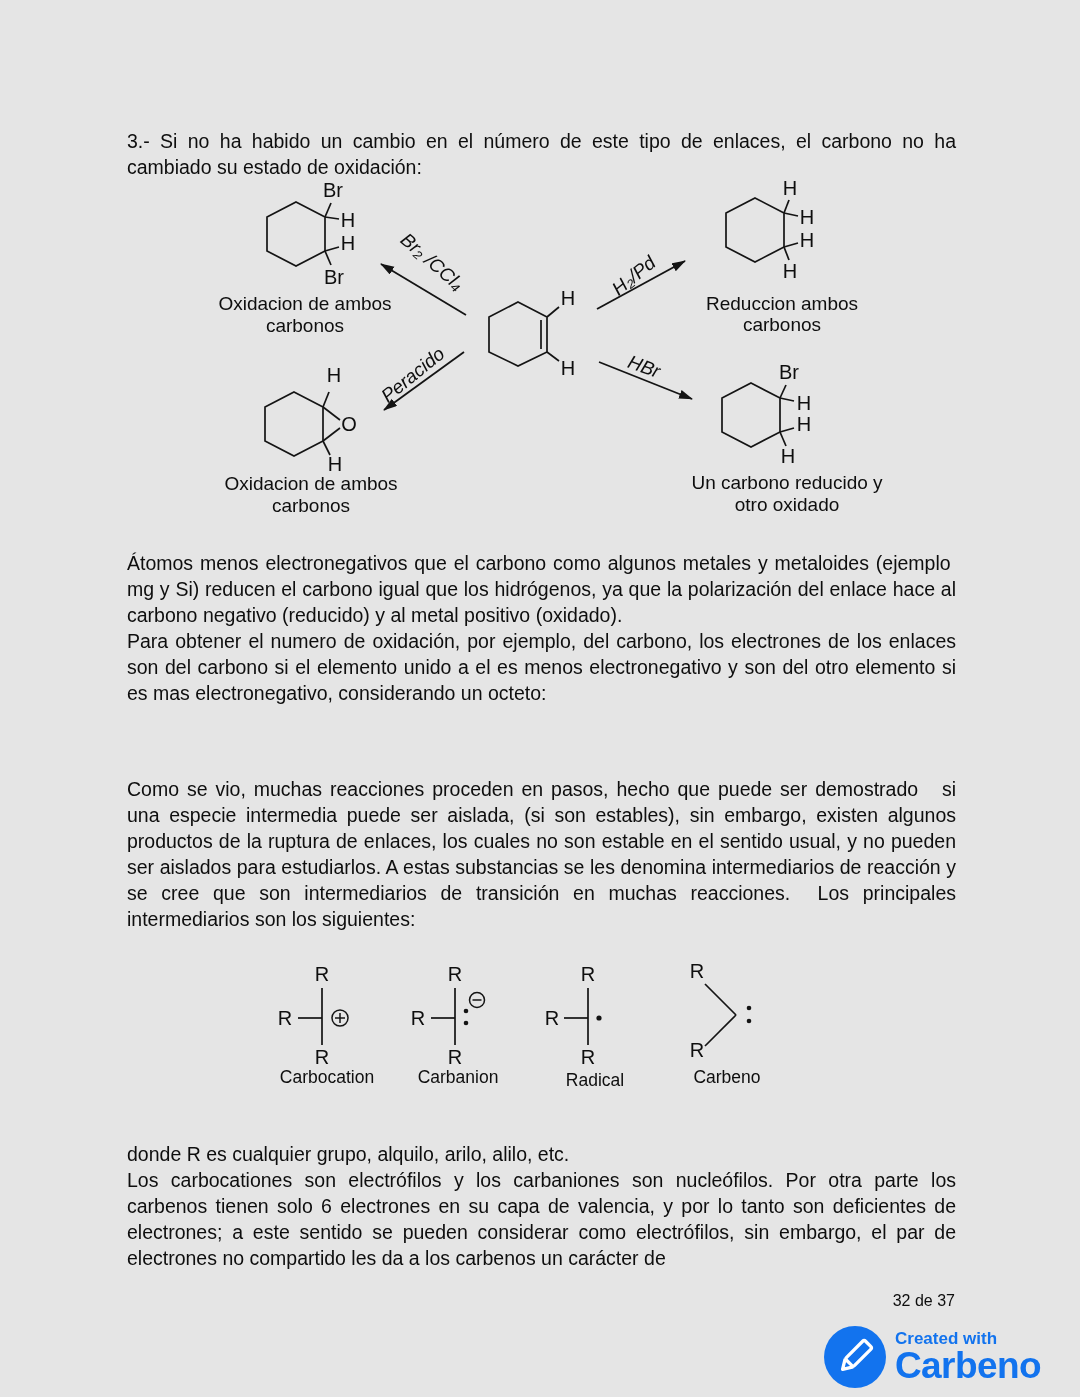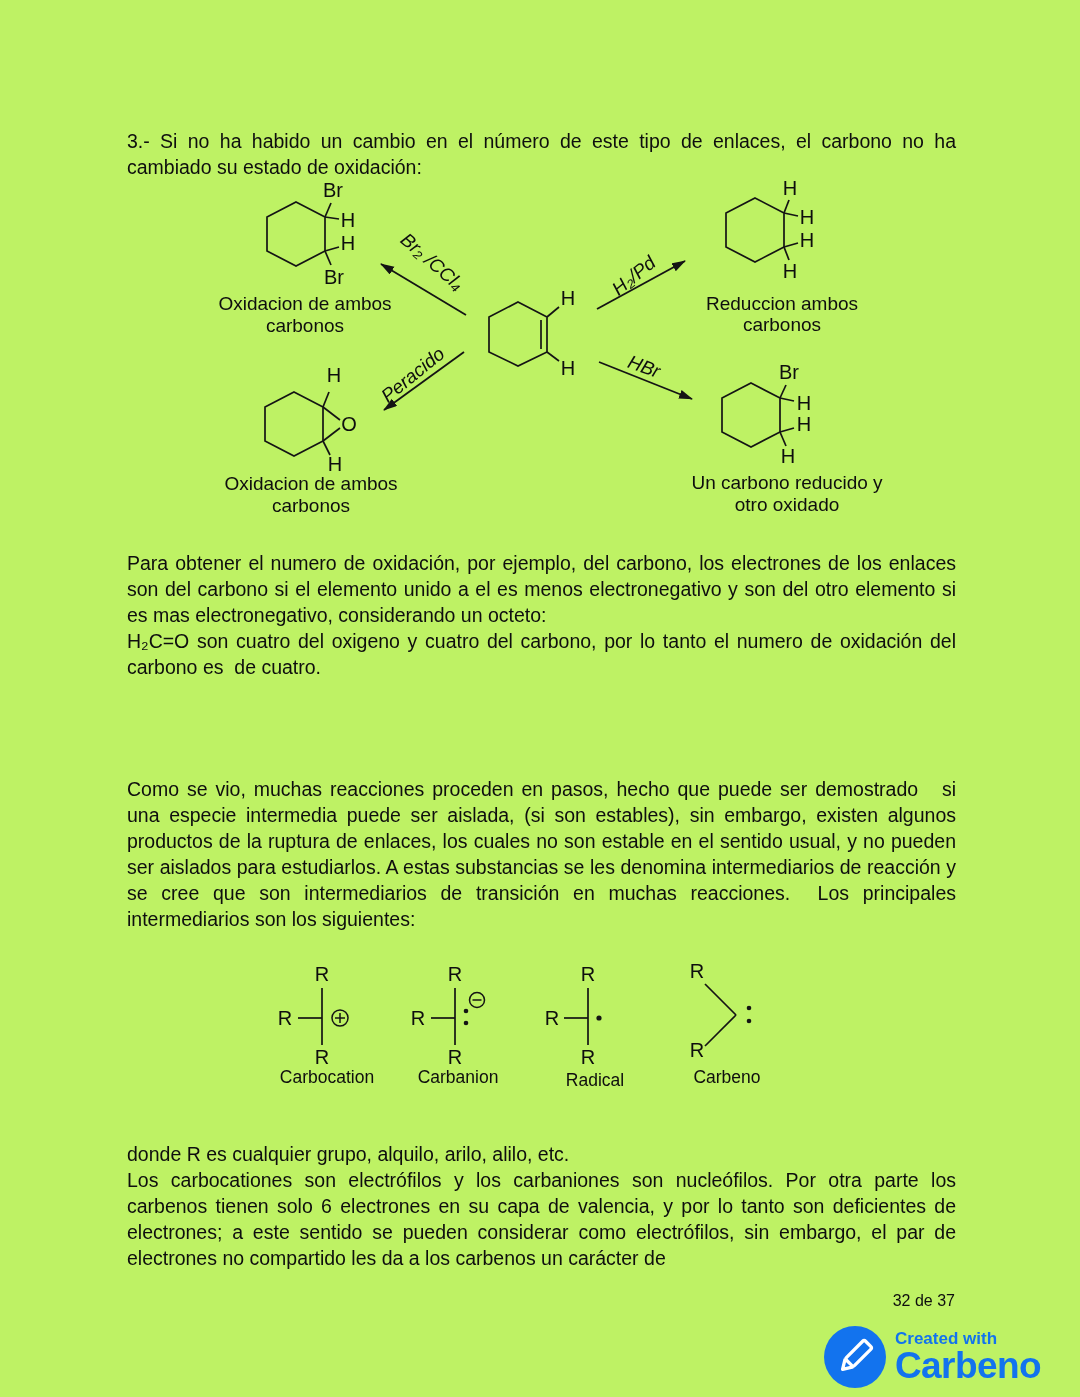--- a/index.html
+++ b/index.html
@@ -1,18 +1,18 @@
 <!DOCTYPE html>
 <html><head>
 <meta charset="utf-8">
 <style>
   * { margin:0; padding:0; box-sizing:border-box; }
   html,body { background:#ffffff; }
   .page {
-    position:relative; width:1080px; height:1397px; background:#bef264;
+    position:relative; width:1080px; height:1397px; background:#e5e5e5;
     font-family:"Liberation Sans","DejaVu Sans",sans-serif; color:#0e0e0e; overflow:hidden;
   }
   .para { position:absolute; width:829px; left:127px; font-size:19.5px; line-height:25.9px; text-align:justify; }
   .para p { margin:0; text-align:justify; }
   .chem-layer { position:absolute; left:0; top:0; width:1080px; height:1397px; pointer-events:none; }
   .chem-layer text { font-family:"Liberation Sans","DejaVu Sans",sans-serif; fill:#0e0e0e; }
   .atom    { font-size:20px; }
   .caption { font-size:19px; }
   .reagent { font-size:19px; font-style:italic; }
   .ilabel  { font-family:"Liberation Serif","DejaVu Serif",serif; font-size:17.5px; }
@@ -27,22 +27,22 @@
   .logo-text .name    { color:#1273ee; font-weight:700; font-size:37px; line-height:37px; letter-spacing:-0.6px; }
 </style>
 </head>
 <body>
 
 <div class="page">
 
   <div class="para" style="top:129px;">3.- Si no ha habido un cambio en el número de este tipo de enlaces, el carbono no ha cambiado su estado de oxidación:</div>
 
   <div class="para" style="top:551px;">
+    <p>Átomos menos electronegativos que el carbono como algunos metales y metaloides (ejemplo&nbsp; mg y Si) reducen el carbono igual que los hidrógenos, ya que la polarización del enlace hace al carbono negativo (reducido) y al metal positivo (oxidado).</p>
     <p>Para obtener el numero de oxidación, por ejemplo, del carbono, los electrones de los enlaces son del carbono si el elemento unido a el es menos electronegativo y son del otro elemento si es mas electronegativo, considerando un octeto:</p>
-    <p>H₂C=O son cuatro del oxigeno y cuatro del carbono, por lo tanto el numero de oxidación del carbono es &nbsp;de cuatro.</p>
   </div>
 
   <div class="para" style="top:777px;">Como se vio, muchas reacciones proceden en pasos, hecho que puede ser demostrado &nbsp; si una especie intermedia puede ser aislada, (si son estables), sin embargo, existen algunos productos de la ruptura de enlaces, los cuales no son estable en el sentido usual, y no pueden ser aislados para estudiarlos. A estas substancias se les denomina intermediarios de reacción y se cree que son intermediarios de transición en muchas reacciones. &nbsp;Los principales intermediarios son los siguientes:</div>
 
   <div class="para" style="top:1102px;margin-top:40px;">
     <p style="text-align:left;">donde R es cualquier grupo, alquilo, arilo, alilo, etc.</p>
     <p>Los carbocationes son electrófilos y los carbaniones son nucleófilos. Por otra parte los carbenos tienen solo 6 electrones en su capa de valencia, y por lo tanto son deficientes de electrones; a este sentido se pueden considerar como electrófilos, sin embargo, el par de electrones no compartido les da a los carbenos un carácter de</p>
   </div>
 
   <svg class="chem-layer" viewBox="0 0 1080 1397" aria-hidden="true">

